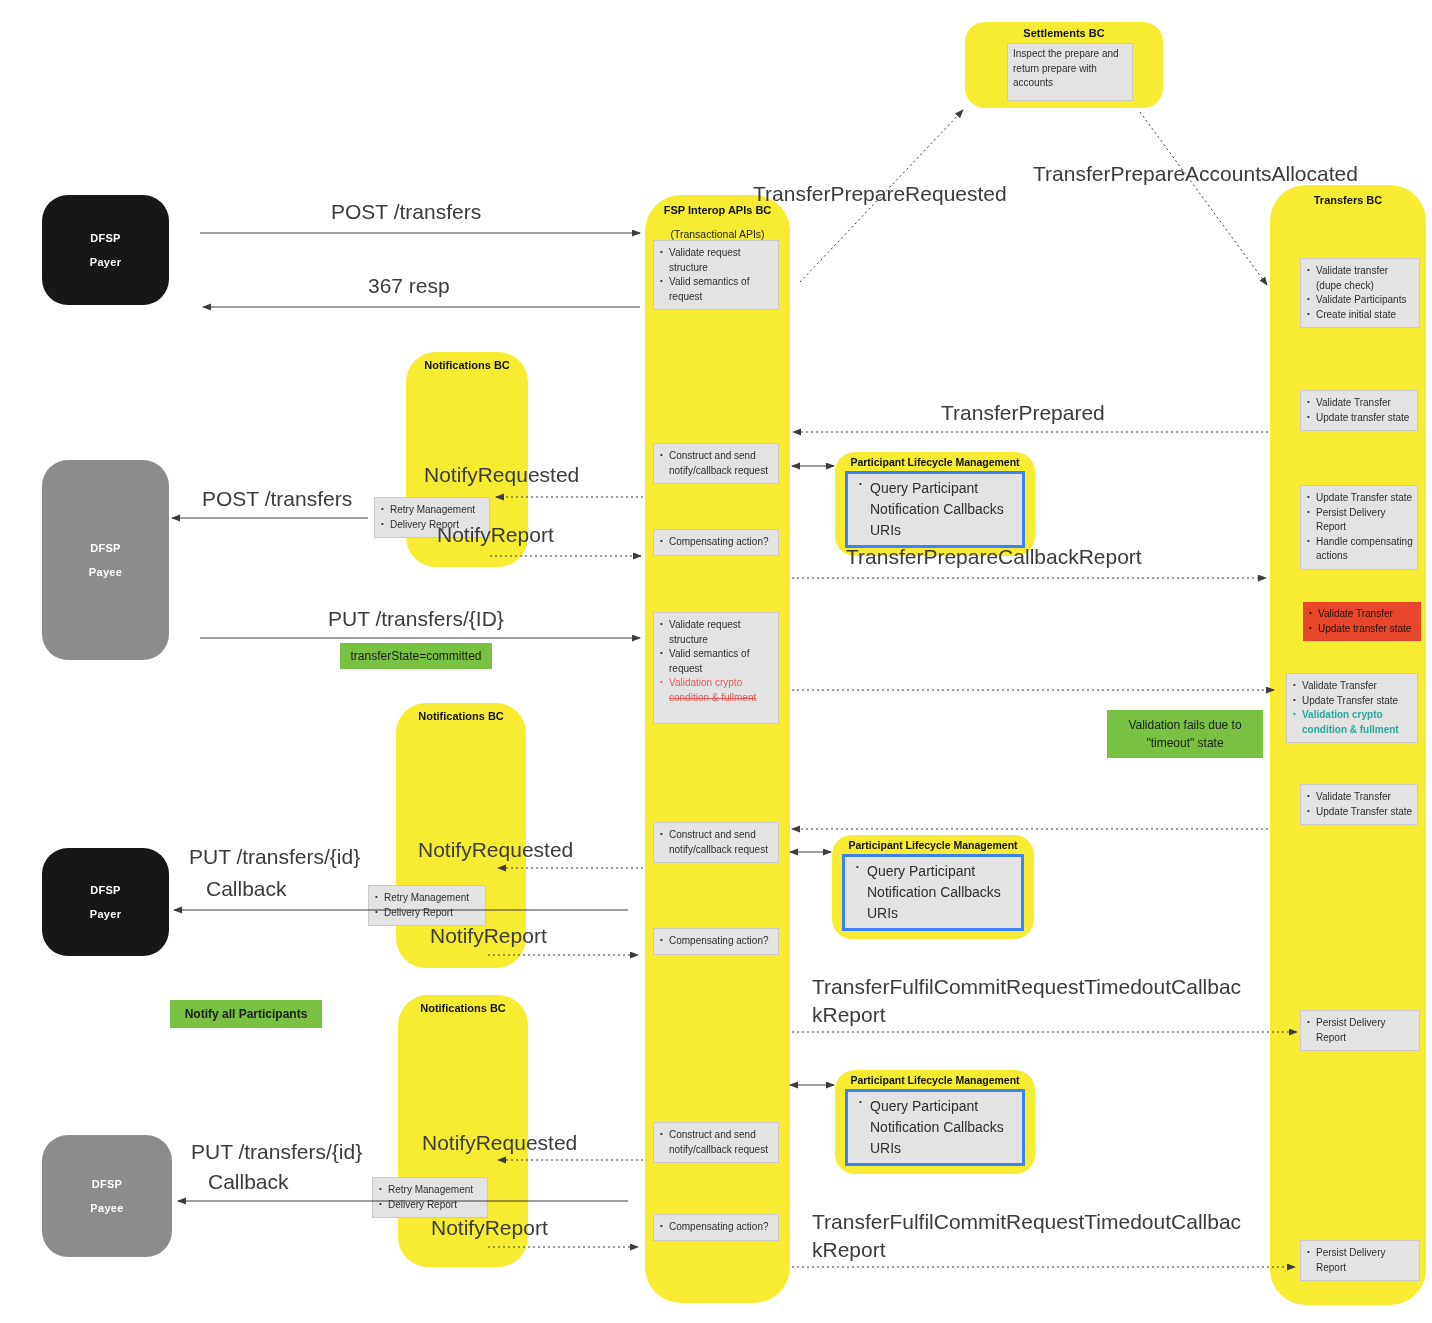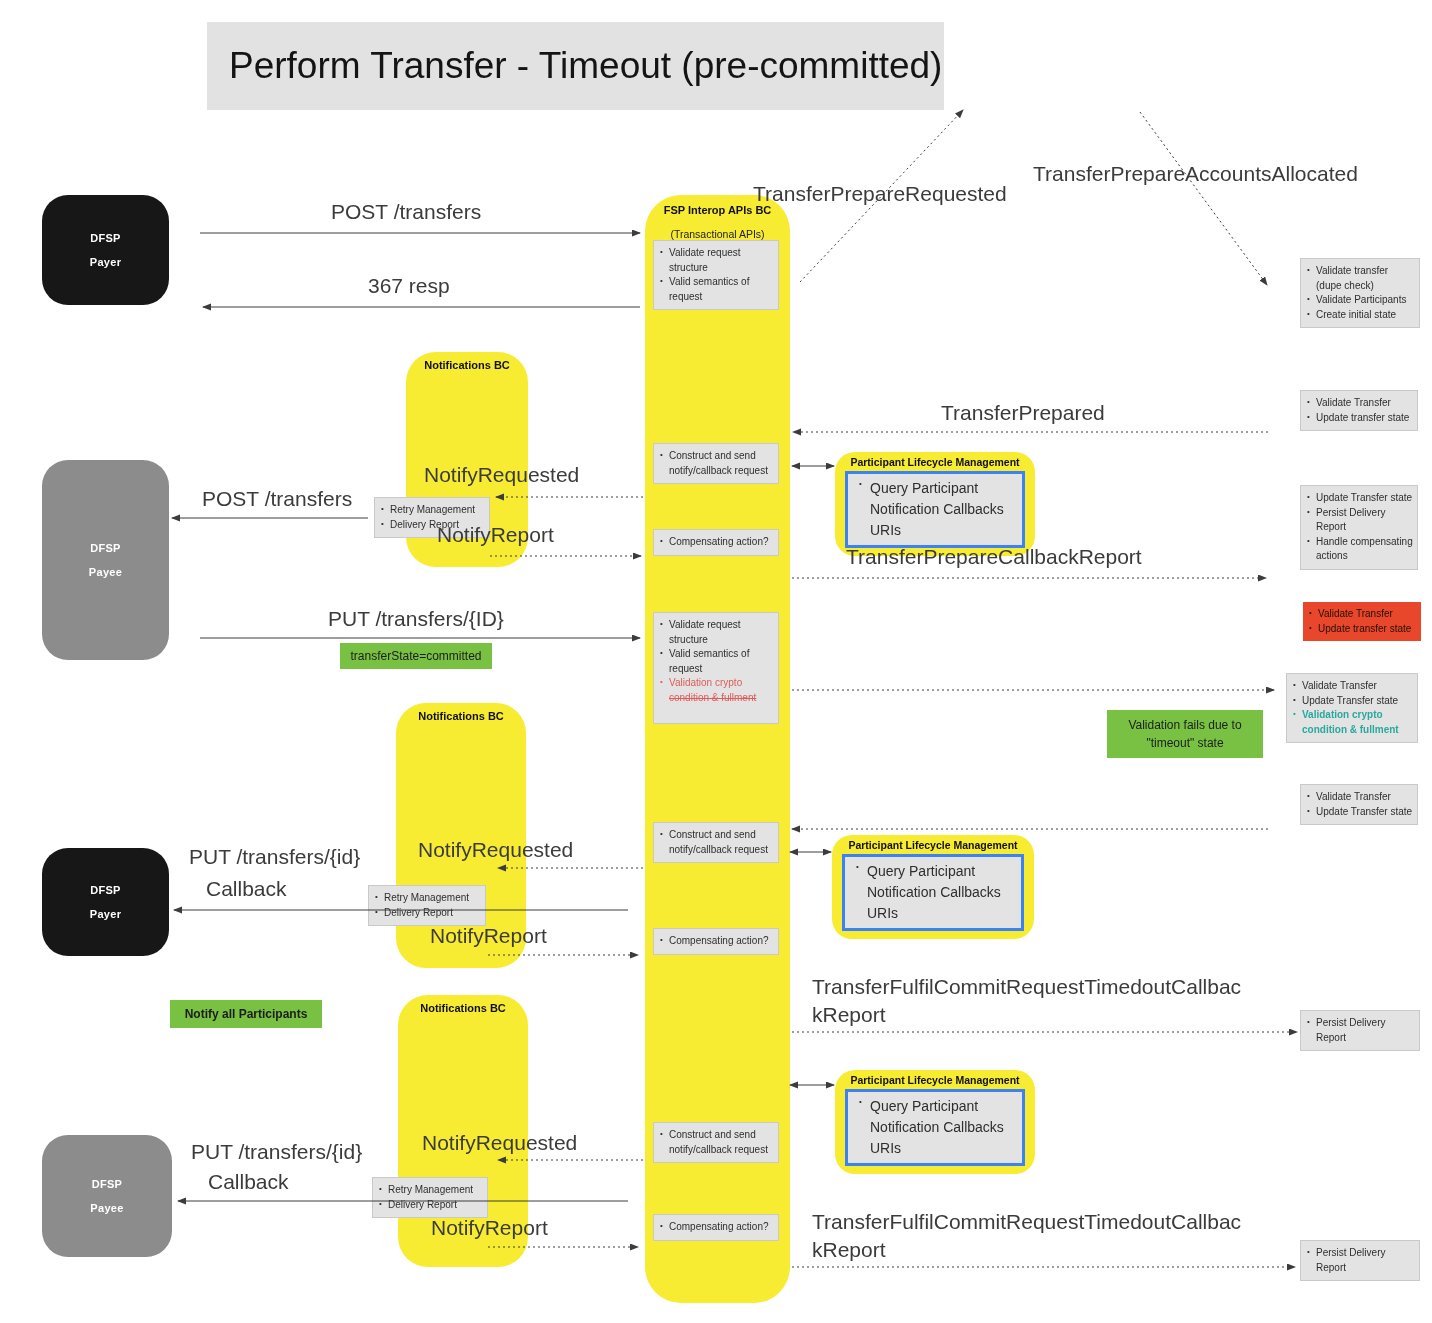--- a/index.html
+++ b/index.html
@@ -49,27 +49,33 @@
     display:flex;align-items:center;justify-content:center;text-align:center;}
   svg.arrows{position:absolute;left:0;top:0;}
   svg.arrows line{stroke:#3c3c3c;stroke-width:1;}
   svg.arrows line.dotted{stroke-dasharray:2 3;}
 </style>
 </head>
 <body>
 
 <div id="canvas">
 
-  <div class="titlebar">Perform Transfer - Timeout (pre-committed)</div>
 
   <div class="lane" style="left:645px;top:195px;width:145px;height:1108px;">
     <div class="lane-h">FSP Interop APIs BC</div>
     <div class="lane-sub">(Transactional APIs)</div>
   </div>
-
+  <div class="lane" style="left:1270px;top:185px;width:156px;height:1120px;">
+    <div class="lane-h">Transfers BC</div>
+  </div>
+
+  <div class="settle">
+    <div class="lane-h" style="padding-top:5px;">Settlements BC</div>
+    <div class="settle-b">Inspect the prepare and return prepare with accounts</div>
+  </div>
 
   <div class="notif" style="left:370px;top:352px;width:122px;height:215px;">
     <div class="lane-h">Notifications BC</div>
   </div>
   <div class="notif" style="left:360px;top:703px;width:130px;height:265px;">
     <div class="lane-h">Notifications BC</div>
   </div>
   <div class="notif" style="left:362px;top:995px;width:130px;height:272px;">
     <div class="lane-h">Notifications BC</div>
   </div>

